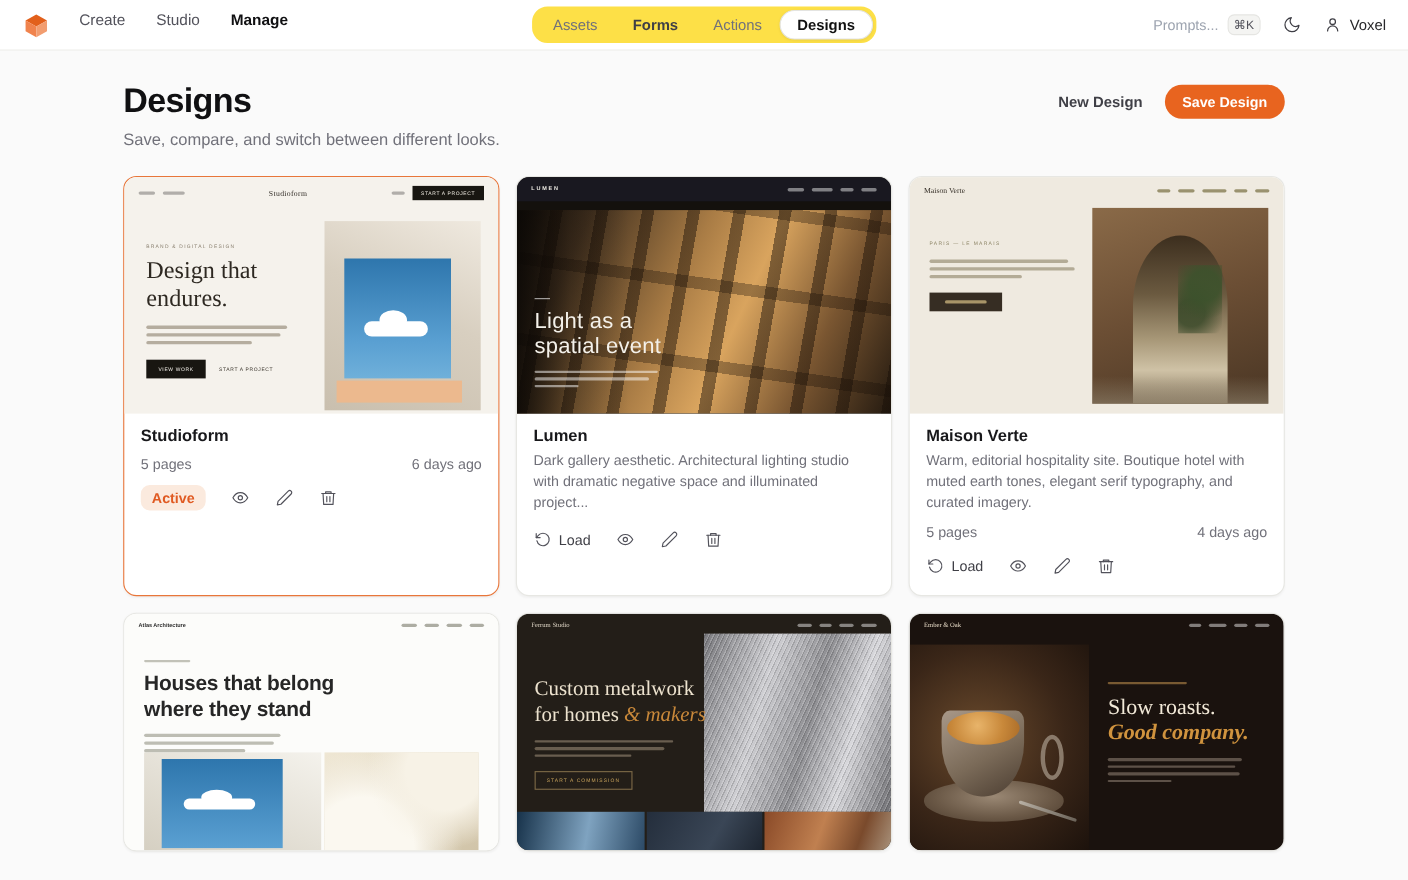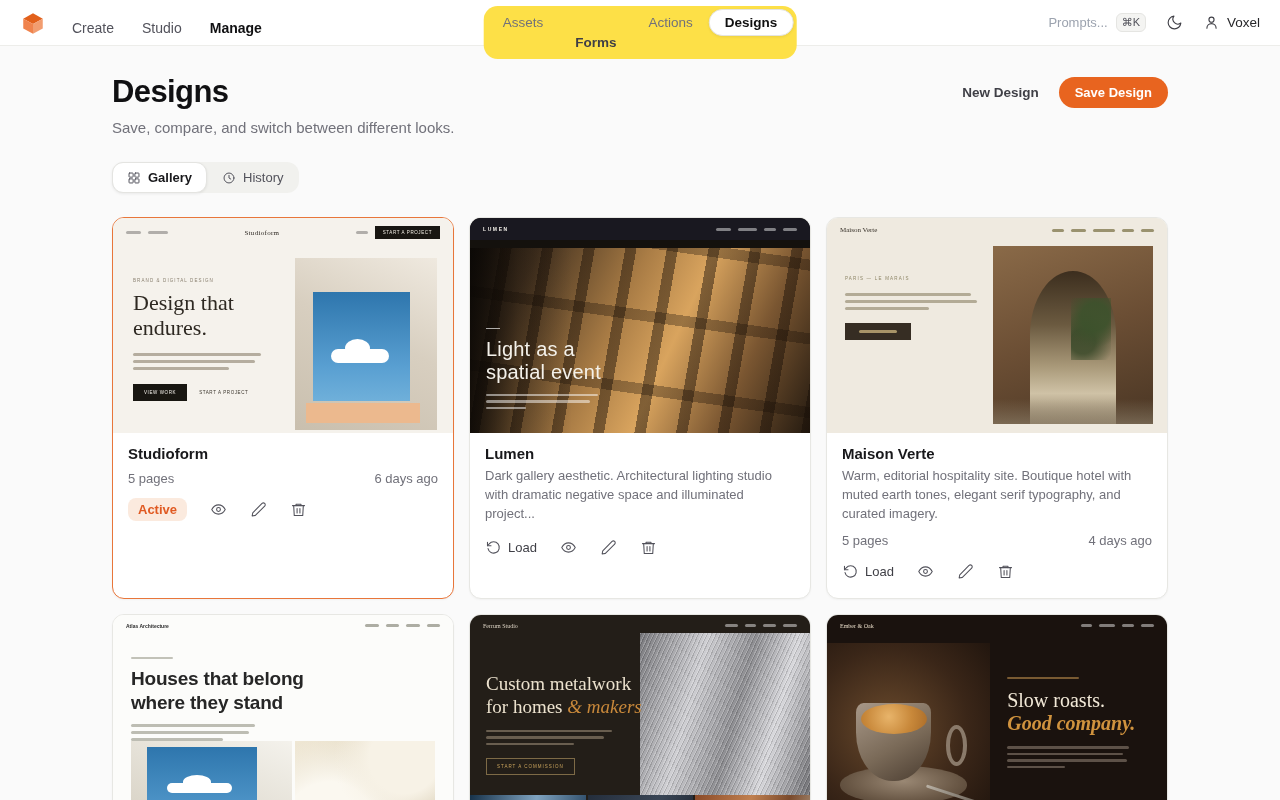--- a/index.html
+++ b/index.html
@@ -2,29 +2,29 @@
 <html><head>
 <meta charset="utf-8">
 <style>
   * { margin:0; padding:0; box-sizing:border-box; }
   html,body { width:1280px; height:800px; overflow:hidden; background:#fafafa;
     font-family:"Liberation Sans", sans-serif; color:#18181b; }
 
   
   .hdr { height:46px; background:#fff; border-bottom:1px solid #ededea;
     display:flex; align-items:center; padding:0 20px; position:relative; }
-  .hdr-left { display:flex; align-items:flex-end; gap:26px; }
+  .hdr-left { display:flex; align-items:flex-start; gap:26px; }
   .logo { width:26px; height:26px; display:block; }
   .hdr-nav { display:flex; gap:28px; font-size:14px; }
   .hdr-link { color:#52525b; cursor:pointer; }
   .hdr-link.current { color:#101012; font-weight:700; }
   .hdr-tabs { position:absolute; left:50%; transform:translateX(-50%); top:6px;
     display:flex; align-items:flex-start; background:#fde047; border-radius:14px; padding:3px; }
   .tab { padding:6px 16px; font-size:13.5px; color:#71717a; border-radius:999px; cursor:pointer; }
-  .tab.med { color:#3f3f46; font-weight:600;margin-top:20px; }
+  .tab.med { color:#3f3f46; font-weight:600; }
   .tab.active { background:#fff; color:#111; font-weight:700; border:1px solid #e4e4e1;
     box-shadow:0 1px 3px rgba(0,0,0,.07); padding:5px 15px; }
   .hdr-right { margin-left:auto; display:flex; align-items:center; gap:20px; }
   .prompts { display:flex; align-items:center; gap:8px; color:#9ca3af; font-size:13px; cursor:pointer; }
   .kbd { background:#f4f4f2; border:1px solid #e5e5e2; border-radius:6px; padding:2px 5px;
     font-size:11px; color:#52525b; }
   .icon-s { width:17px; height:17px; stroke:#3f3f46; fill:none; stroke-width:1.6;
     stroke-linecap:round; stroke-linejoin:round; }
   .user { display:flex; align-items:center; gap:7px; font-size:13.5px; color:#27272a; cursor:pointer; }
 
@@ -233,38 +233,20 @@
 <div class="wrap">
   <div class="page-head">
     <h1>Designs</h1>
     <div class="head-actions">
       <button class="new-design">New Design</button>
       <button class="save-design">Save Design</button>
     </div>
   </div>
   <div class="subtitle">Save, compare, and switch between different looks.</div>
 
-  <div class="view-toggle">
-    <div class="tgl sel">
-      <svg viewBox="0 0 24 24">
-        <rect x="3.5" y="3.5" width="7" height="7" rx="1"></rect>
-          <rect x="13.5" y="3.5" width="7" height="7" rx="1"></rect>
-        <rect x="3.5" y="13.5" width="7" height="7" rx="1"></rect>
-          <rect x="13.5" y="13.5" width="7" height="7" rx="1"></rect>
-      </svg>
-      <span>Gallery</span>
-    </div>
-    <div class="tgl">
-      <svg viewBox="0 0 24 24">
-        <circle cx="12" cy="12" r="8.5"></circle>
-          <polyline points="12 7.5 12 12 15 13.8"></polyline>
-      </svg>
-      <span>History</span>
-    </div>
-  </div>
 
   <div class="grid">
 
     <div class="card active">
       <div class="preview p-sf">
         <div class="mnav">
           <div class="mbars">
               <i class="mbar"></i>
               <i class="mbar" style="width:20px"></i>
             </div>

